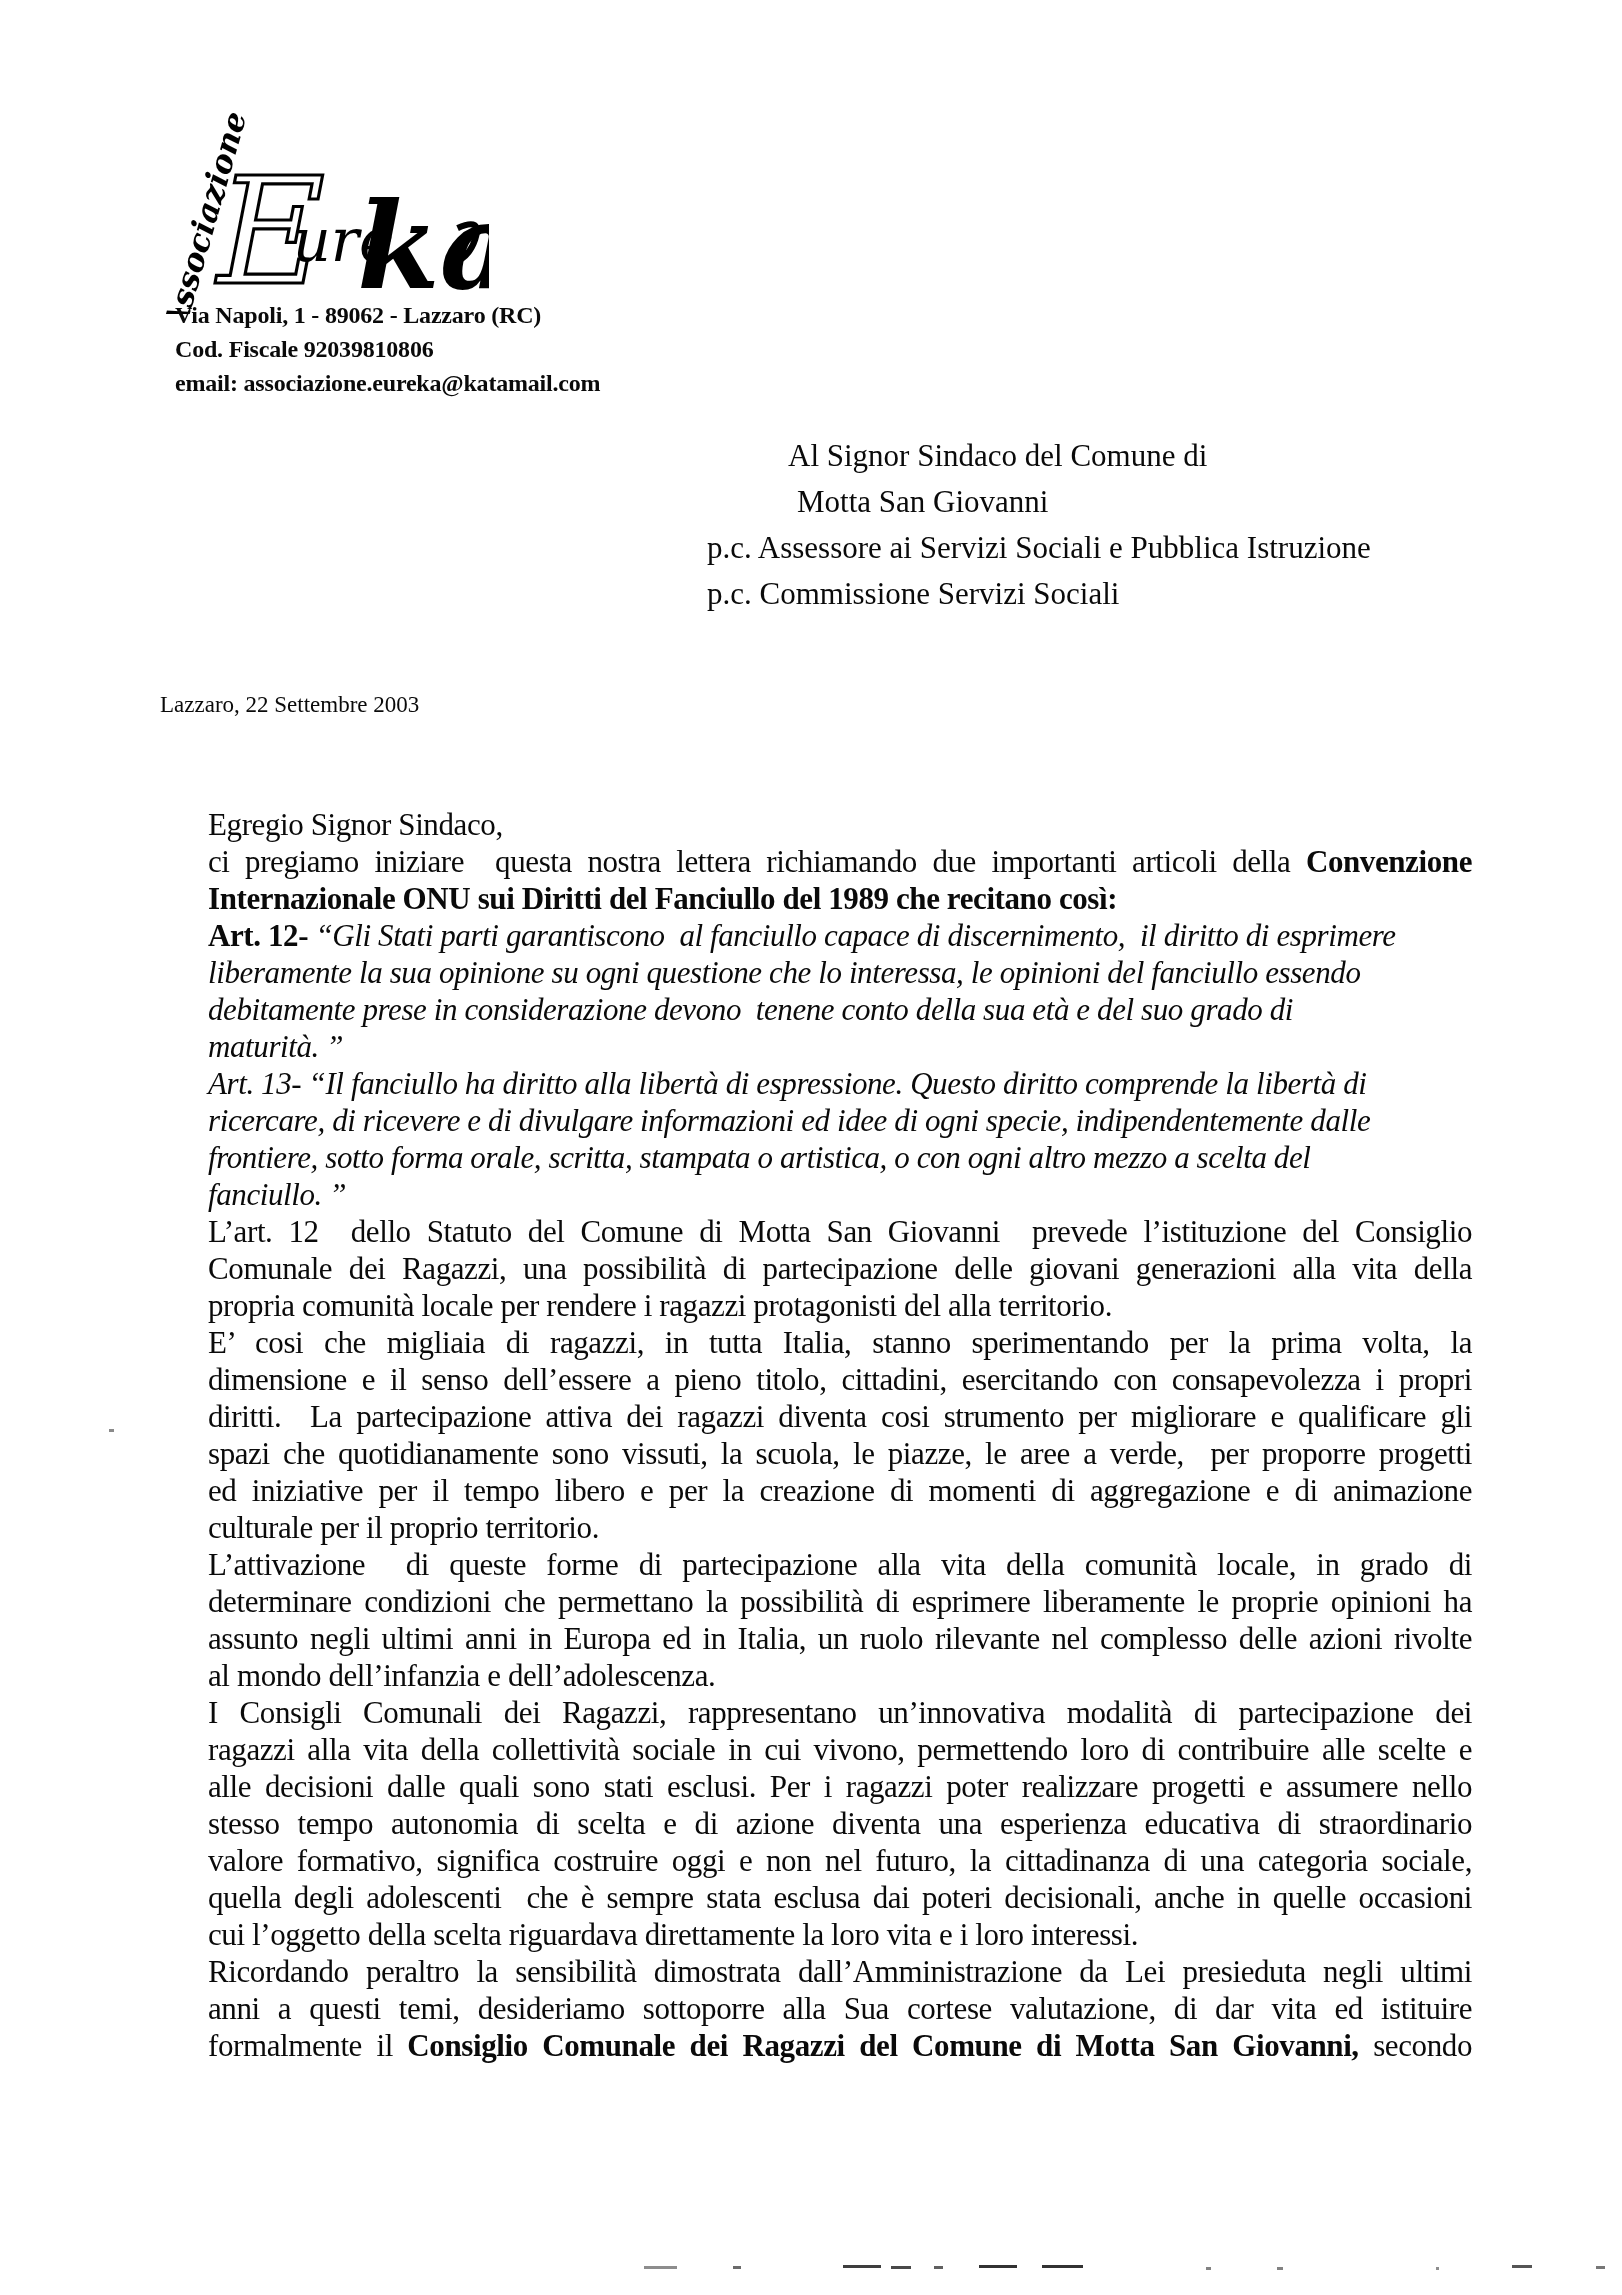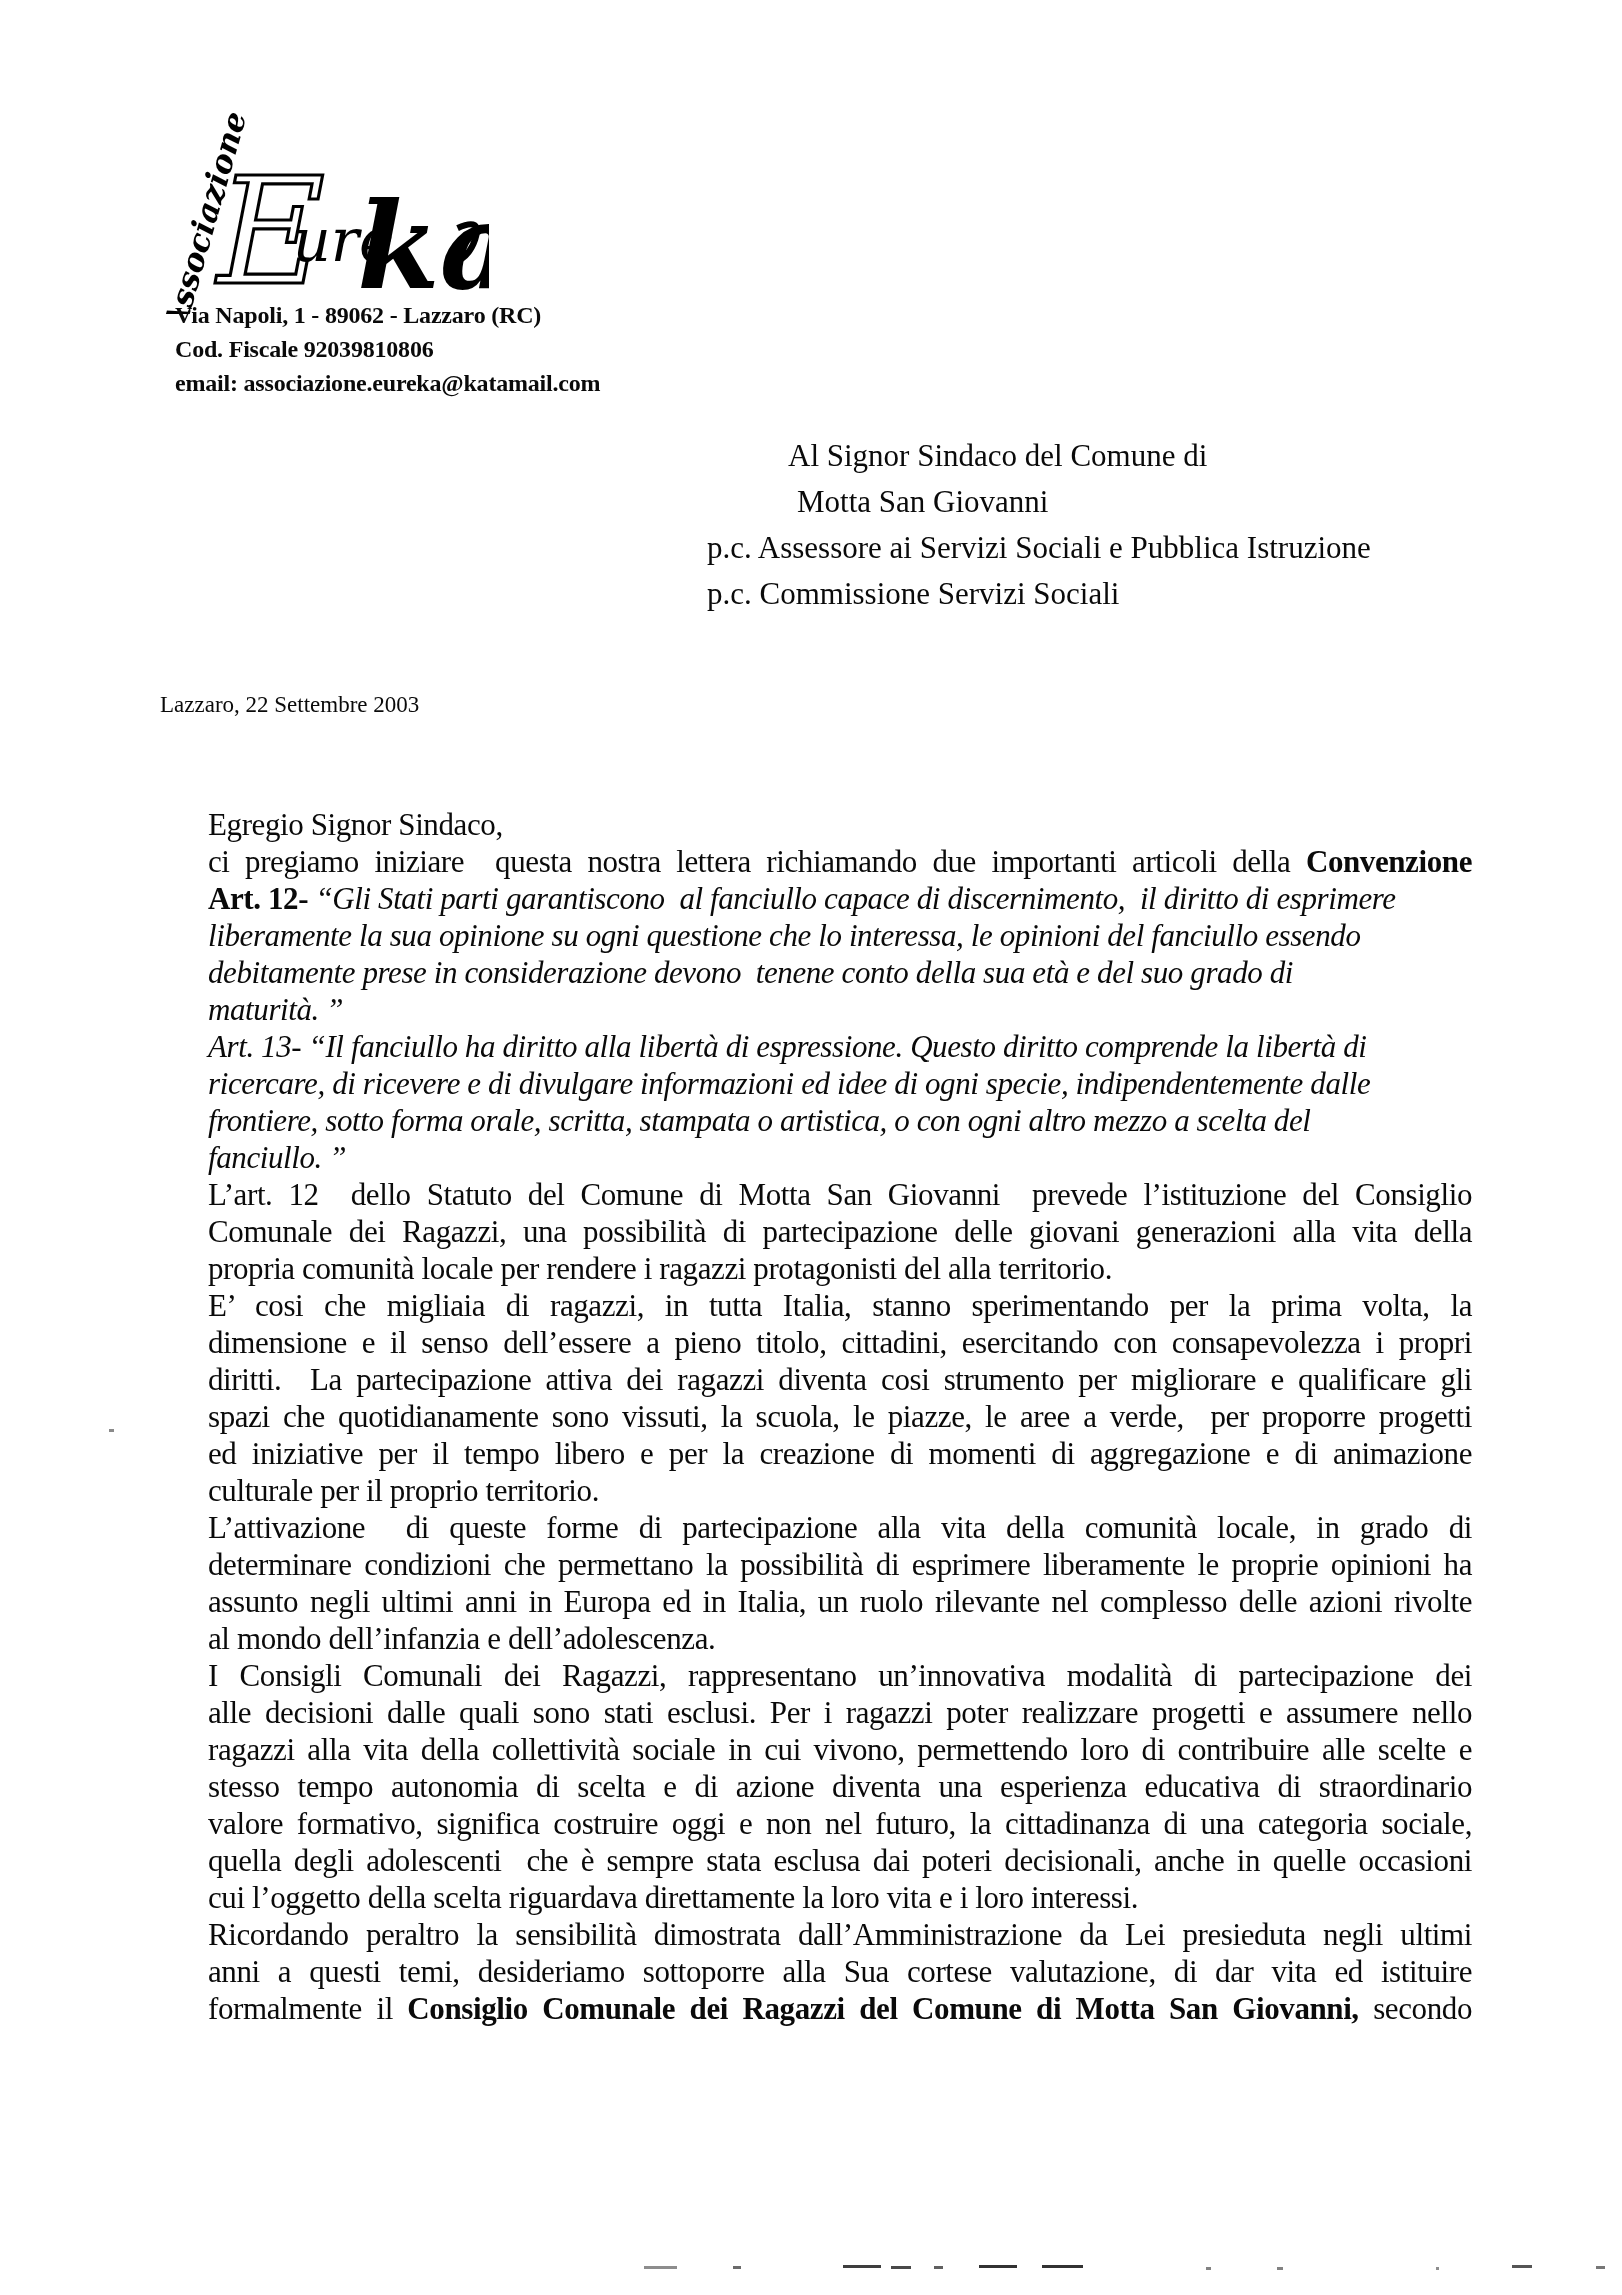--- a/index.html
+++ b/index.html
@@ -62,20 +62,21 @@
     <div class="r2">Motta San Giovanni</div>
     <div>p.c. Assessore ai Servizi Sociali e Pubblica Istruzione</div>
     <div>p.c. Commissione Servizi Sociali</div>
   </div>
 
   <div class="dateline">Lazzaro, 22 Settembre 2003</div>
 
   <div class="body">
     <div class="ln l"><span>Egregio Signor Sindaco,</span></div>
     <div class="ln j"><span>ci pregiamo iniziare&nbsp; questa nostra lettera richiamando due importanti articoli della </span><span class="b">Convenzione</span></div>
+    <div class="ln l b"><span>Internazionale ONU sui Diritti del Fanciullo del 1989 che recitano così:</span></div>
     <div class="ln l"><span class="b">Art. 12- </span><span class="i">“Gli Stati parti garantiscono&nbsp; al fanciullo capace di discernimento,&nbsp; il diritto di esprimere</span></div>
     <div class="ln l i"><span>liberamente la sua opinione su ogni questione che lo interessa, le opinioni del fanciullo essendo</span></div>
     <div class="ln l i"><span>debitamente prese in considerazione devono&nbsp; tenene conto della sua età e del suo grado di</span></div>
     <div class="ln l i"><span>maturità. ”</span></div>
     <div class="ln l i"><span>Art. 13- “Il fanciullo ha diritto alla libertà di espressione. Questo diritto comprende la libertà di</span></div>
     <div class="ln l i"><span>ricercare, di ricevere e di divulgare informazioni ed idee di ogni specie, indipendentemente dalle</span></div>
     <div class="ln l i"><span>frontiere, sotto forma orale, scritta, stampata o artistica, o con ogni altro mezzo a scelta del</span></div>
     <div class="ln l i"><span>fanciullo. ”</span></div>
     <div class="ln j"><span>L’art. 12&nbsp; dello Statuto del Comune di Motta San Giovanni&nbsp; prevede l’istituzione del Consiglio</span></div>
     <div class="ln j"><span>Comunale dei Ragazzi, una possibilità di partecipazione delle giovani generazioni alla vita della</span></div>
@@ -84,22 +85,22 @@
     <div class="ln j"><span>dimensione e il senso dell’essere a pieno titolo, cittadini, esercitando con consapevolezza i propri</span></div>
     <div class="ln j"><span>diritti.&nbsp; La partecipazione attiva dei ragazzi diventa cosi strumento per migliorare e qualificare gli</span></div>
     <div class="ln j"><span>spazi che quotidianamente sono vissuti, la scuola, le piazze, le aree a verde,&nbsp; per proporre progetti</span></div>
     <div class="ln j"><span>ed iniziative per il tempo libero e per la creazione di momenti di aggregazione e di animazione</span></div>
     <div class="ln l"><span>culturale per il proprio territorio.</span></div>
     <div class="ln j"><span>L’attivazione&nbsp; di queste forme di partecipazione alla vita della comunità locale, in grado di</span></div>
     <div class="ln j"><span>determinare condizioni che permettano la possibilità di esprimere liberamente le proprie opinioni ha</span></div>
     <div class="ln j"><span>assunto negli ultimi anni in Europa ed in Italia, un ruolo rilevante nel complesso delle azioni rivolte</span></div>
     <div class="ln l"><span>al mondo dell’infanzia e dell’adolescenza.</span></div>
     <div class="ln j"><span>I Consigli Comunali dei Ragazzi, rappresentano un’innovativa modalità di partecipazione dei</span></div>
+    <div class="ln j"><span>ragazzi alla vita della collettività sociale in cui vivono, permettendo loro di contribuire alle scelte e</span></div>
     <div class="ln j"><span>alle decisioni dalle quali sono stati esclusi. Per i ragazzi poter realizzare progetti e assumere nello</span></div>
-    <div class="ln j"><span>ragazzi alla vita della collettività sociale in cui vivono, permettendo loro di contribuire alle scelte e</span></div>
     <div class="ln j"><span>stesso tempo autonomia di scelta e di azione diventa una esperienza educativa di straordinario</span></div>
     <div class="ln j"><span>valore formativo, significa costruire oggi e non nel futuro, la cittadinanza di una categoria sociale,</span></div>
     <div class="ln j"><span>quella degli adolescenti&nbsp; che è sempre stata esclusa dai poteri decisionali, anche in quelle occasioni</span></div>
     <div class="ln l"><span>cui l’oggetto della scelta riguardava direttamente la loro vita e i loro interessi.</span></div>
     <div class="ln j"><span>Ricordando peraltro la sensibilità dimostrata dall’Amministrazione da Lei presieduta negli ultimi</span></div>
     <div class="ln j"><span>anni a questi temi, desideriamo sottoporre alla Sua cortese valutazione, di dar vita ed istituire</span></div>
     <div class="ln j"><span>formalmente il </span><span class="b">Consiglio Comunale dei Ragazzi del Comune di Motta San Giovanni,</span><span> secondo</span></div>
   </div>
 
   <div class="speck" style="left:109px; top:1429px;"></div>

